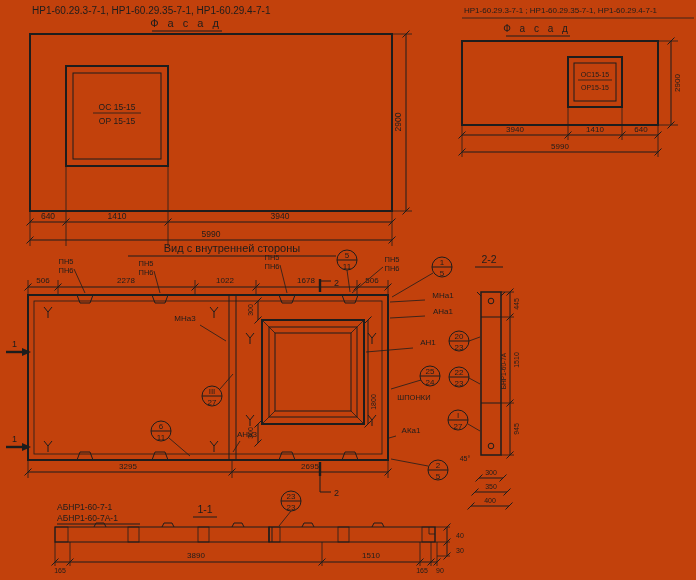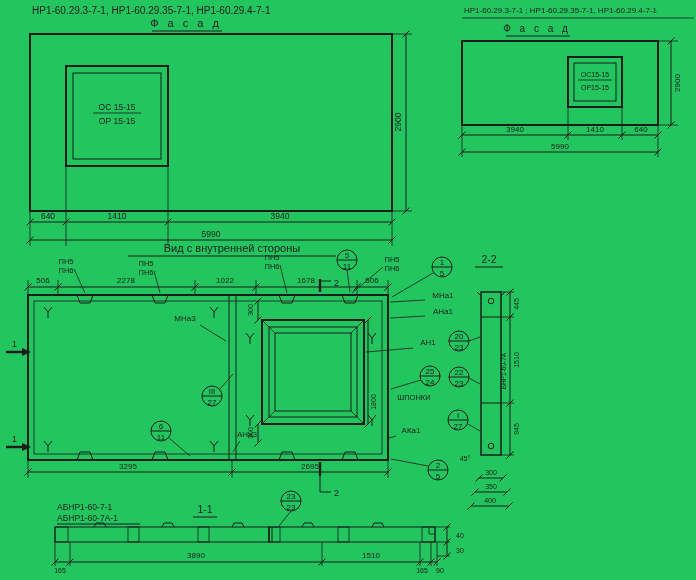--- a/index.html
+++ b/index.html
@@ -1,16 +1,16 @@
 <!DOCTYPE html>
 <html><head>
 <meta charset="utf-8">
 <style>
   html,body{margin:0;padding:0;background:#e8e7e2;}
-  .sheet{width:696px;height:580px;background:#22c55e;position:relative;overflow:hidden;}
+  .sheet{width:696px;height:580px;background:#c2410c;position:relative;overflow:hidden;}
   svg{display:block;}
   text{font-family:"Liberation Sans",sans-serif;fill:#1d1d1d;}
   .f65{font-size:6.5px}.f7{font-size:7px}.f75{font-size:7.5px}.f8{font-size:8px}
   .f85{font-size:8.5px}.f9{font-size:9px}.f10{font-size:10px}.f105{font-size:10.5px}.f11{font-size:11px}
   .sp{letter-spacing:3px}
   .ln{stroke:#1d1d1d;stroke-width:1;fill:none;}
   .ln2{stroke:#1d1d1d;stroke-width:2;fill:none;}
   .ln15{stroke:#1d1d1d;stroke-width:1.5;fill:none;}
   .ln08{stroke:#1d1d1d;stroke-width:0.8;fill:none;}
   .thick{stroke:#1d1d1d;stroke-width:2.4;fill:none;}

